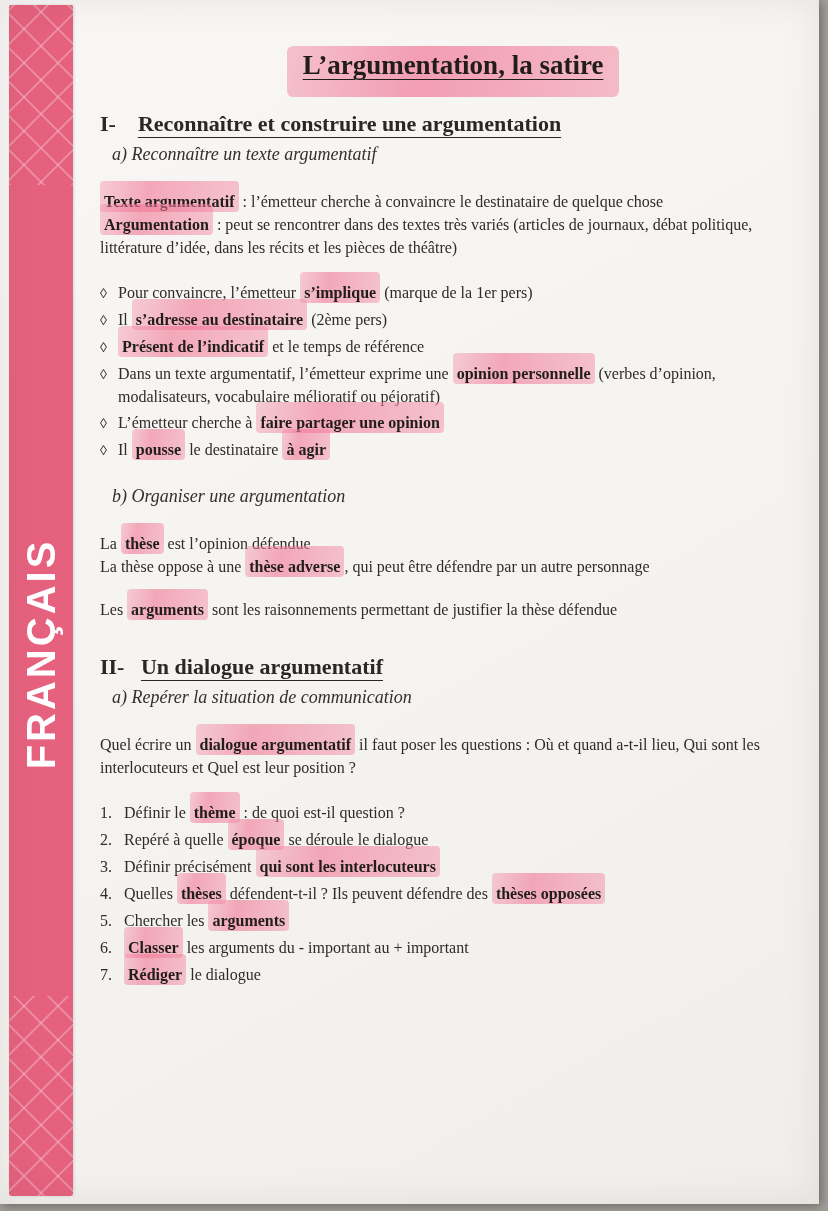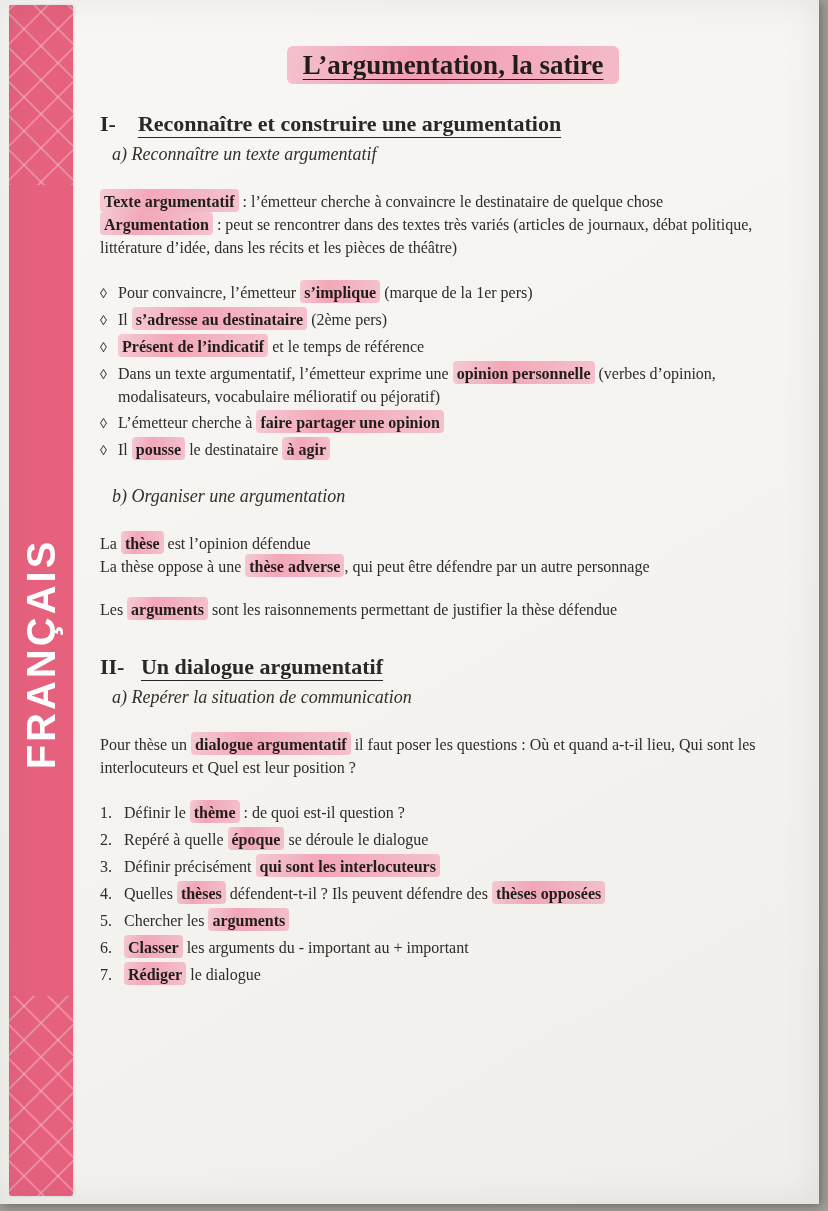--- a/index.html
+++ b/index.html
@@ -59,24 +59,24 @@
   .para.mb-md{margin-bottom:32px;}
   .list{margin:0 0 22px;}
   .li{display:flex;align-items:flex-start;margin-bottom:3px;}
   .bullets .marker{width:18px;flex:0 0 18px;text-align:left;font-size:14px;padding-top:1px;}
   .numbered .marker{width:24px;flex:0 0 24px;}
   .numbered .li{margin-bottom:4px;}
   .li-body{flex:1;white-space:pre-wrap;}
   .b{font-weight:700;color:#211d1a;}
   .hl{
     background:linear-gradient(100deg, rgba(243,139,164,.40), rgba(241,120,150,.62) 35%, rgba(243,139,164,.48));
-    border-radius:4px;padding:4px 4px 2px;
+    border-radius:4px;padding:12px 4px 2px;
     box-decoration-break:clone;-webkit-box-decoration-break:clone;
   }
-  .title .hl{padding:4px 16px 4px;border-radius:6px;
+  .title .hl{padding:4px 16px 17px;border-radius:6px;
     background:linear-gradient(100deg, rgba(242,128,156,.45), rgba(240,110,144,.65) 40%, rgba(242,128,156,.5));}
   .ul{text-decoration:underline;text-underline-offset:5px;text-decoration-thickness:1.2px;}
   .heading .ul{text-underline-offset:6px;}
 </style>
 </head>
 <body>
 
 <div class="page">
 
   <div class="band">
@@ -91,17 +91,17 @@
       <h3 class="blk subheading"><span>a) Reconnaître un texte argumentatif</span></h3>
       <p class="blk para"><span class="b hl">Texte argumentatif</span><span> : l’émetteur cherche à convaincre le destinataire de quelque chose
 </span><span class="b hl">Argumentation</span><span> : peut se rencontrer dans des textes très variés (articles de journaux, débat politique, littérature d’idée, dans les récits et les pièces de théâtre)</span></p>
       <div class="blk list bullets"><div class="li"><span class="marker">◊</span><span class="li-body"><span>Pour convaincre, l’émetteur </span><span class="b hl">s’implique</span><span> (marque de la 1er pers)</span></span></div><div class="li"><span class="marker">◊</span><span class="li-body"><span>Il </span><span class="b hl">s’adresse au destinataire</span><span> (2ème pers)</span></span></div><div class="li"><span class="marker">◊</span><span class="li-body"><span class="b hl">Présent de l’indicatif</span><span> et le temps de référence</span></span></div><div class="li"><span class="marker">◊</span><span class="li-body"><span>Dans un texte argumentatif, l’émetteur exprime une </span><span class="b hl">opinion personnelle</span><span> (verbes d’opinion, modalisateurs, vocabulaire mélioratif ou péjoratif)</span></span></div><div class="li"><span class="marker">◊</span><span class="li-body"><span>L’émetteur cherche à </span><span class="b hl">faire partager une opinion</span></span></div><div class="li"><span class="marker">◊</span><span class="li-body"><span>Il </span><span class="b hl">pousse</span><span> le destinataire </span><span class="b hl">à agir</span></span></div></div>
       <h3 class="blk subheading"><span>b) Organiser une argumentation</span></h3>
       <p class="blk para mb-sm"><span>La </span><span class="b hl">thèse</span><span> est l’opinion défendue
 La thèse oppose à une </span><span class="b hl">thèse adverse</span><span>, qui peut être défendre par un autre personnage</span></p>
       <p class="blk para mb-md"><span>Les </span><span class="b hl">arguments</span><span> sont les raisonnements permettant de justifier la thèse défendue</span></p>
       <h2 class="blk heading"><span>II-&nbsp;&nbsp;&nbsp;</span><span class="ul">Un dialogue argumentatif</span></h2>
       <h3 class="blk subheading"><span>a) Repérer la situation de communication</span></h3>
-      <p class="blk para"><span>Pour thèse un </span><span class="b hl">dialogue argumentatif</span><span> il faut poser les questions : Où et quand a-t-il lieu, Qui sont les interlocuteurs et Quel est leur position ?</span></p>
+      <p class="blk para"><span>Quel écrire un </span><span class="b hl">dialogue argumentatif</span><span> il faut poser les questions : Où et quand a-t-il lieu, Qui sont les interlocuteurs et Quel est leur position ?</span></p>
       <div class="blk list numbered"><div class="li"><span class="marker">1.</span><span class="li-body"><span>Définir le </span><span class="b hl">thème</span><span> : de quoi est-il question ?</span></span></div><div class="li"><span class="marker">2.</span><span class="li-body"><span>Repéré à quelle </span><span class="b hl">époque</span><span> se déroule le dialogue</span></span></div><div class="li"><span class="marker">3.</span><span class="li-body"><span>Définir précisément </span><span class="b hl">qui sont les interlocuteurs</span></span></div><div class="li"><span class="marker">4.</span><span class="li-body"><span>Quelles </span><span class="b hl">thèses</span><span> défendent-t-il ? Ils peuvent défendre des </span><span class="b hl">thèses opposées</span></span></div><div class="li"><span class="marker">5.</span><span class="li-body"><span>Chercher les </span><span class="b hl">arguments</span></span></div><div class="li"><span class="marker">6.</span><span class="li-body"><span class="b hl">Classer</span><span> les arguments du - important au + important</span></span></div><div class="li"><span class="marker">7.</span><span class="li-body"><span class="b hl">Rédiger</span><span> le dialogue</span></span></div></div>
     </div>
 
 </div>
 
 </body></html>

